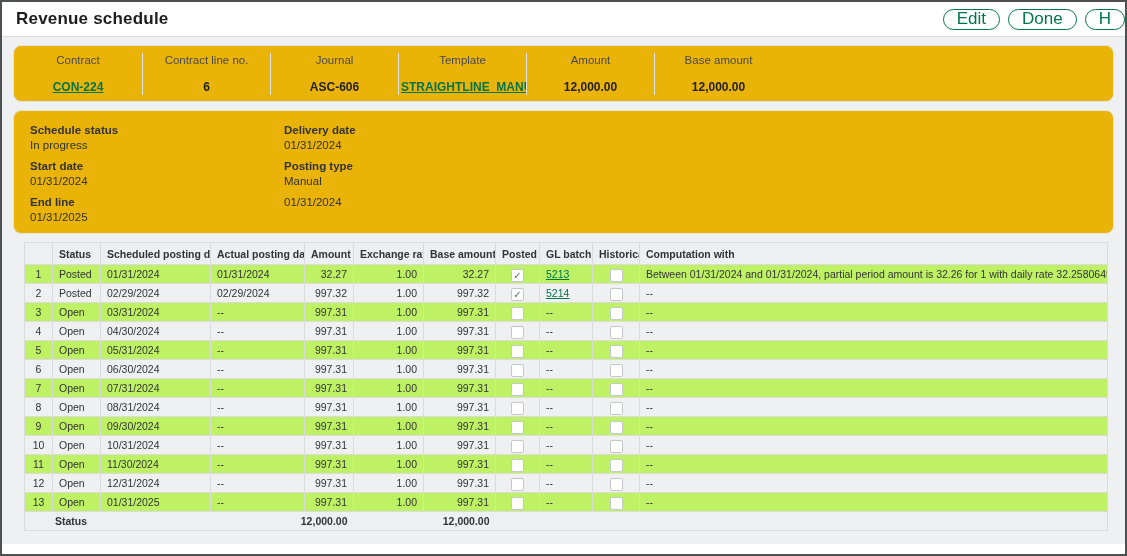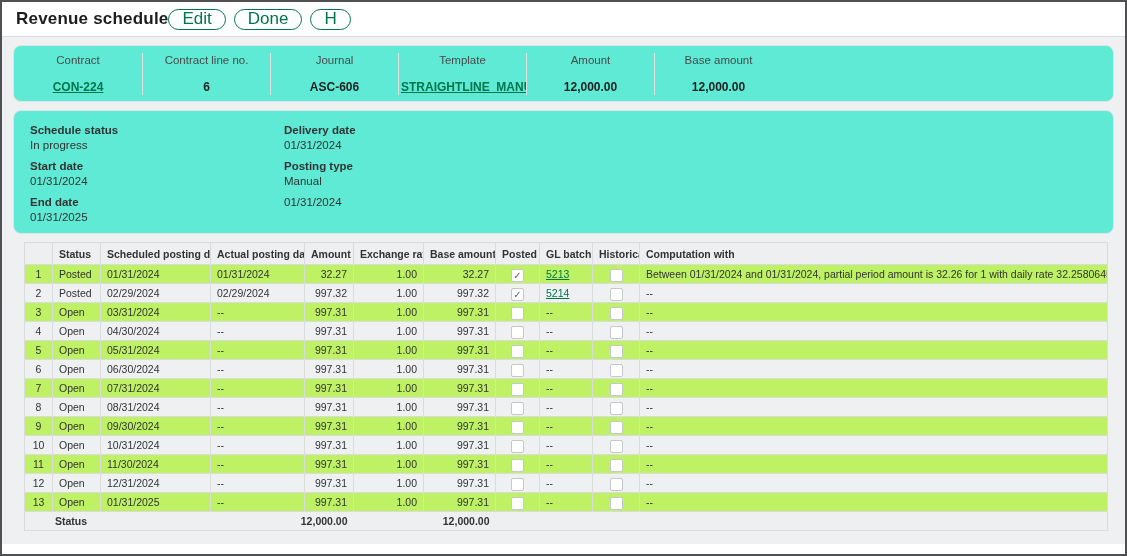--- a/index.html
+++ b/index.html
@@ -7,36 +7,36 @@
   body { font-family:"Liberation Sans", sans-serif; }
 
   .frame {
     position:relative; width:1127px; height:556px;
     border:2px solid #4e5052; background:#ffffff; overflow:hidden;
   }
 
   
   .topbar {
     height:35px; background:#ffffff; border-bottom:1px solid #dadbdc;
-    display:flex; align-items:center; justify-content:flex-start;
+    display:flex; align-items:center; justify-content:space-between;
     padding:0 12px 0 14px;
   }
   .page-title { font-size:17px; font-weight:700; color:#1d1d1d; letter-spacing:.2px; }
   .actions { display:flex; gap:8px; margin-right:-12px; }
   .btn {
     height:21px; padding:0 13px; border-radius:11px; background:#ffffff;
     border:1.5px solid #00754a; color:#00754a; font-size:17px; line-height:18px;
     font-family:"Liberation Sans", sans-serif; cursor:pointer; white-space:nowrap;
   }
 
   
   .content { background:#eff0f1; height:507px; padding:8px 11px 0 11px; }
 
   .card {
-    background:#5eead4; border:1px solid #e2e3e4; border-radius:8px;
+    background:#eab308; border:1px solid #e2e3e4; border-radius:8px;
   }
 
   
   .summary { height:57px; display:flex; align-items:center; margin-bottom:8px; }
   .sum-cell {
     width:128px; height:42px; text-align:center; overflow:hidden;
     display:flex; flex-direction:column; justify-content:space-between; padding:1px 2px;
   }
   .sum-cell + .sum-cell { border-left:1px solid #e0e1e2; }
   .sum-label { font-size:11.5px; color:#4a4a4a; white-space:nowrap; }
@@ -128,21 +128,21 @@
       <div class="det-col-left">
         <div class="det-pair">
           <div class="det-label">Schedule status</div>
           <div class="det-value">In progress</div>
         </div>
         <div class="det-pair">
           <div class="det-label">Start date</div>
           <div class="det-value">01/31/2024</div>
         </div>
         <div class="det-pair">
-          <div class="det-label">End date</div>
+          <div class="det-label">End line</div>
           <div class="det-value">01/31/2025</div>
         </div>
       </div>
       <div class="det-col-right">
         <div class="det-pair">
           <div class="det-label">Delivery date</div>
           <div class="det-value">01/31/2024</div>
         </div>
         <div class="det-pair">
           <div class="det-label">Posting type</div>

